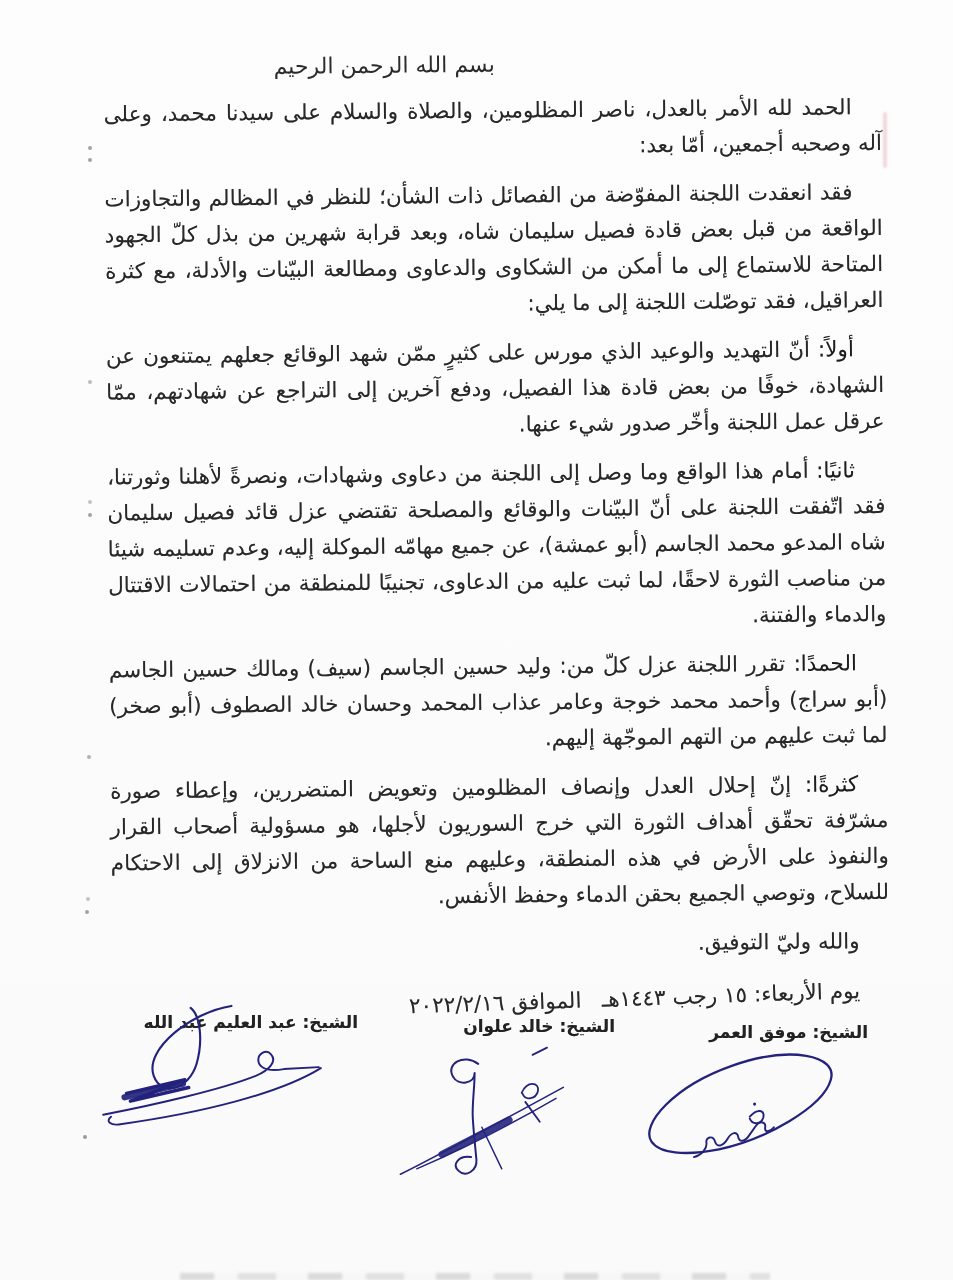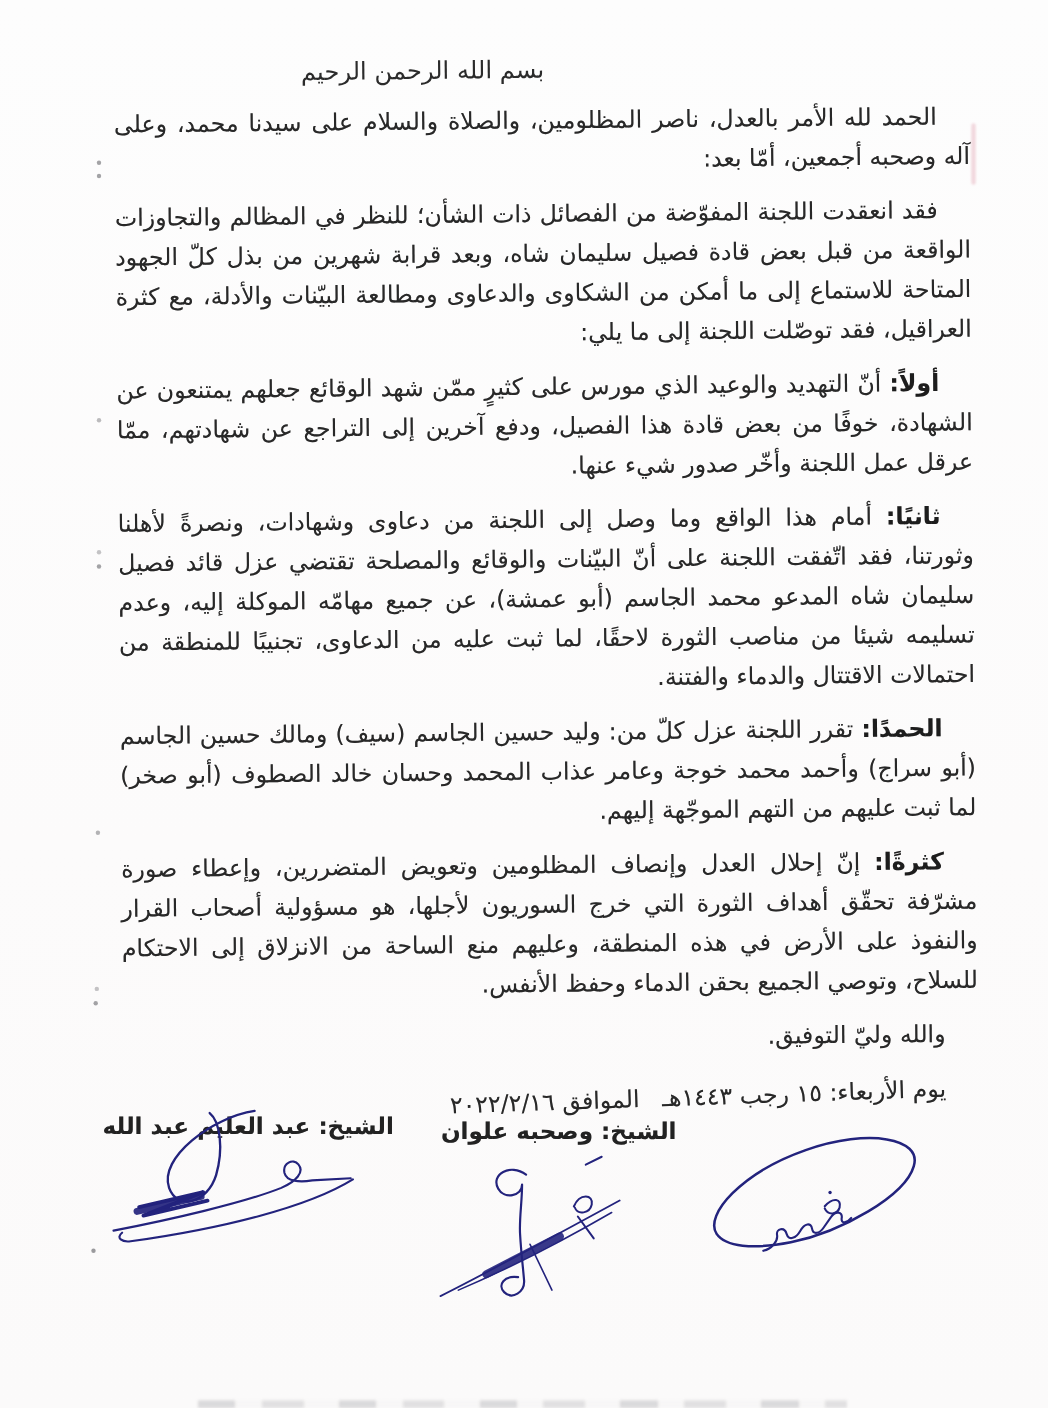--- a/index.html
+++ b/index.html
@@ -39,21 +39,21 @@
   p.para {
     font-size: 21.5px;
     line-height: 36px;
     margin: 0 0 13px 0;
     text-align: justify;
     text-indent: 30px;
     color: #282828;
     text-shadow: 0 0 0.6px rgba(40,40,40,0.35);
   }
   p.para .lead {
-    font-weight: bold;
+    font-weight: normal;
     color: #1d1d1d;
   }
   .closing {
     text-align: center;
     font-size: 21.5px;
     margin: 10px 0 14px 0;
     text-indent: 0;
   }
   .dateline {
     direction: rtl;
@@ -66,21 +66,21 @@
   }
   .signatures {
     position: absolute;
     top: 1008px;
     left: 0;
     width: 953px;
     direction: rtl;
   }
   .sig-block { position: absolute; }
   .sig-name {
-    font-size: 21px;
+    font-size: 17px;
     font-weight: bold;
     color: #222;
     white-space: nowrap;
     text-shadow: 0 0 0.6px rgba(40,40,40,0.35);
     text-align: right;
   }
   .sig-a { right: 85px; top: 14px; }
   .sig-b { right: 338px; top: 8px; }
   .sig-c { right: 595px; top: 4px; }
   .sig-a svg { margin: 6px 18px 0 0; }
@@ -139,30 +139,31 @@
     <p class="para"><span class="lead">كثرةًا:</span><span> إنّ إحلال العدل وإنصاف المظلومين وتعويض المتضررين، وإعطاء صورة مشرّفة تحقّق أهداف الثورة التي خرج السوريون لأجلها، هو مسؤولية أصحاب القرار والنفوذ على الأرض في هذه المنطقة، وعليهم منع الساحة من الانزلاق إلى الاحتكام للسلاح، وتوصي الجميع بحقن الدماء وحفظ الأنفس.</span></p>
 
     <p class="para closing">والله وليّ التوفيق.</p>
 
     <p class="para dateline">يوم الأربعاء: ١٥ رجب ١٤٤٣هـ&nbsp;&nbsp; الموافق ٢٠٢٢/٢/١٦</p>
   </div>
 
   <div class="signatures">
 
     <div class="sig-block sig-a">
+      <div class="sig-name">الشيخ: موفق العمر</div>
       <svg width="212" height="118" viewBox="0 0 220 120" aria-hidden="true">
         <path class="ink" stroke-width="2.4" d="M14,96 C2,78 38,38 98,17 C158,-4 208,6 200,32 C192,60 132,94 84,104 C48,111 22,108 14,96" stroke="#23237d"></path>
         <path class="ink" stroke-width="2" d="M58,112 c8,-2 14,-9 13,-15 c-1,-6 7,-8 9,-1 c2,7 9,4 13,-3 c4,-7 10,-8 11,-2 c1,6 7,5 11,-1 l7,-10 c4,-6 11,-5 10,1 c-1,6 5,5 9,0" stroke="#23237d"></path>
         <path class="ink" stroke-width="2" d="M116,70 c8,-9 16,-7 14,1 c-2,7 -11,8 -14,1" stroke="#23237d"></path>
         <circle cx="121" cy="57" r="1.6" fill="#23237d"></circle>
       </svg>
     </div>
 
     <div class="sig-block sig-b">
-      <div class="sig-name">الشيخ: وصحبه علوان</div>
+      <div class="sig-name">الشيخ: خالد علوان</div>
       <svg width="190" height="150" viewBox="0 0 210 165" aria-hidden="true">
         <path class="ink" stroke-width="2.2" d="M92,26 c-16,-12 -36,0 -28,14 c6,11 24,8 24,-4 c0,18 -3,34 -2,50 c1,18 3,34 4,46 c1,12 -12,20 -20,12 c-7,-7 0,-17 14,-15" stroke="#23237d"></path>
         <path class="ink" stroke-width="1.8" d="M6,148 C50,126 120,88 186,52" stroke="#23237d"></path>
         <path class="ink" stroke-width="1.6" d="M24,142 C80,118 140,86 178,64" stroke="#23237d"></path>
         <path class="ink" stroke-width="8" opacity="0.9" d="M52,126 L126,88" stroke="#23237d"></path>
         <path class="ink" stroke-width="2" d="M140,58 c6,-14 20,-12 18,-2 c-2,9 -14,11 -17,3 m3,9 l16,22" stroke="#23237d"></path>
         <path class="ink" stroke-width="2" d="M152,16 l16,-8" stroke="#23237d"></path>
         <path class="ink" stroke-width="1.6" d="M96,96 l22,46" stroke="#23237d"></path>
       </svg>
     </div>

